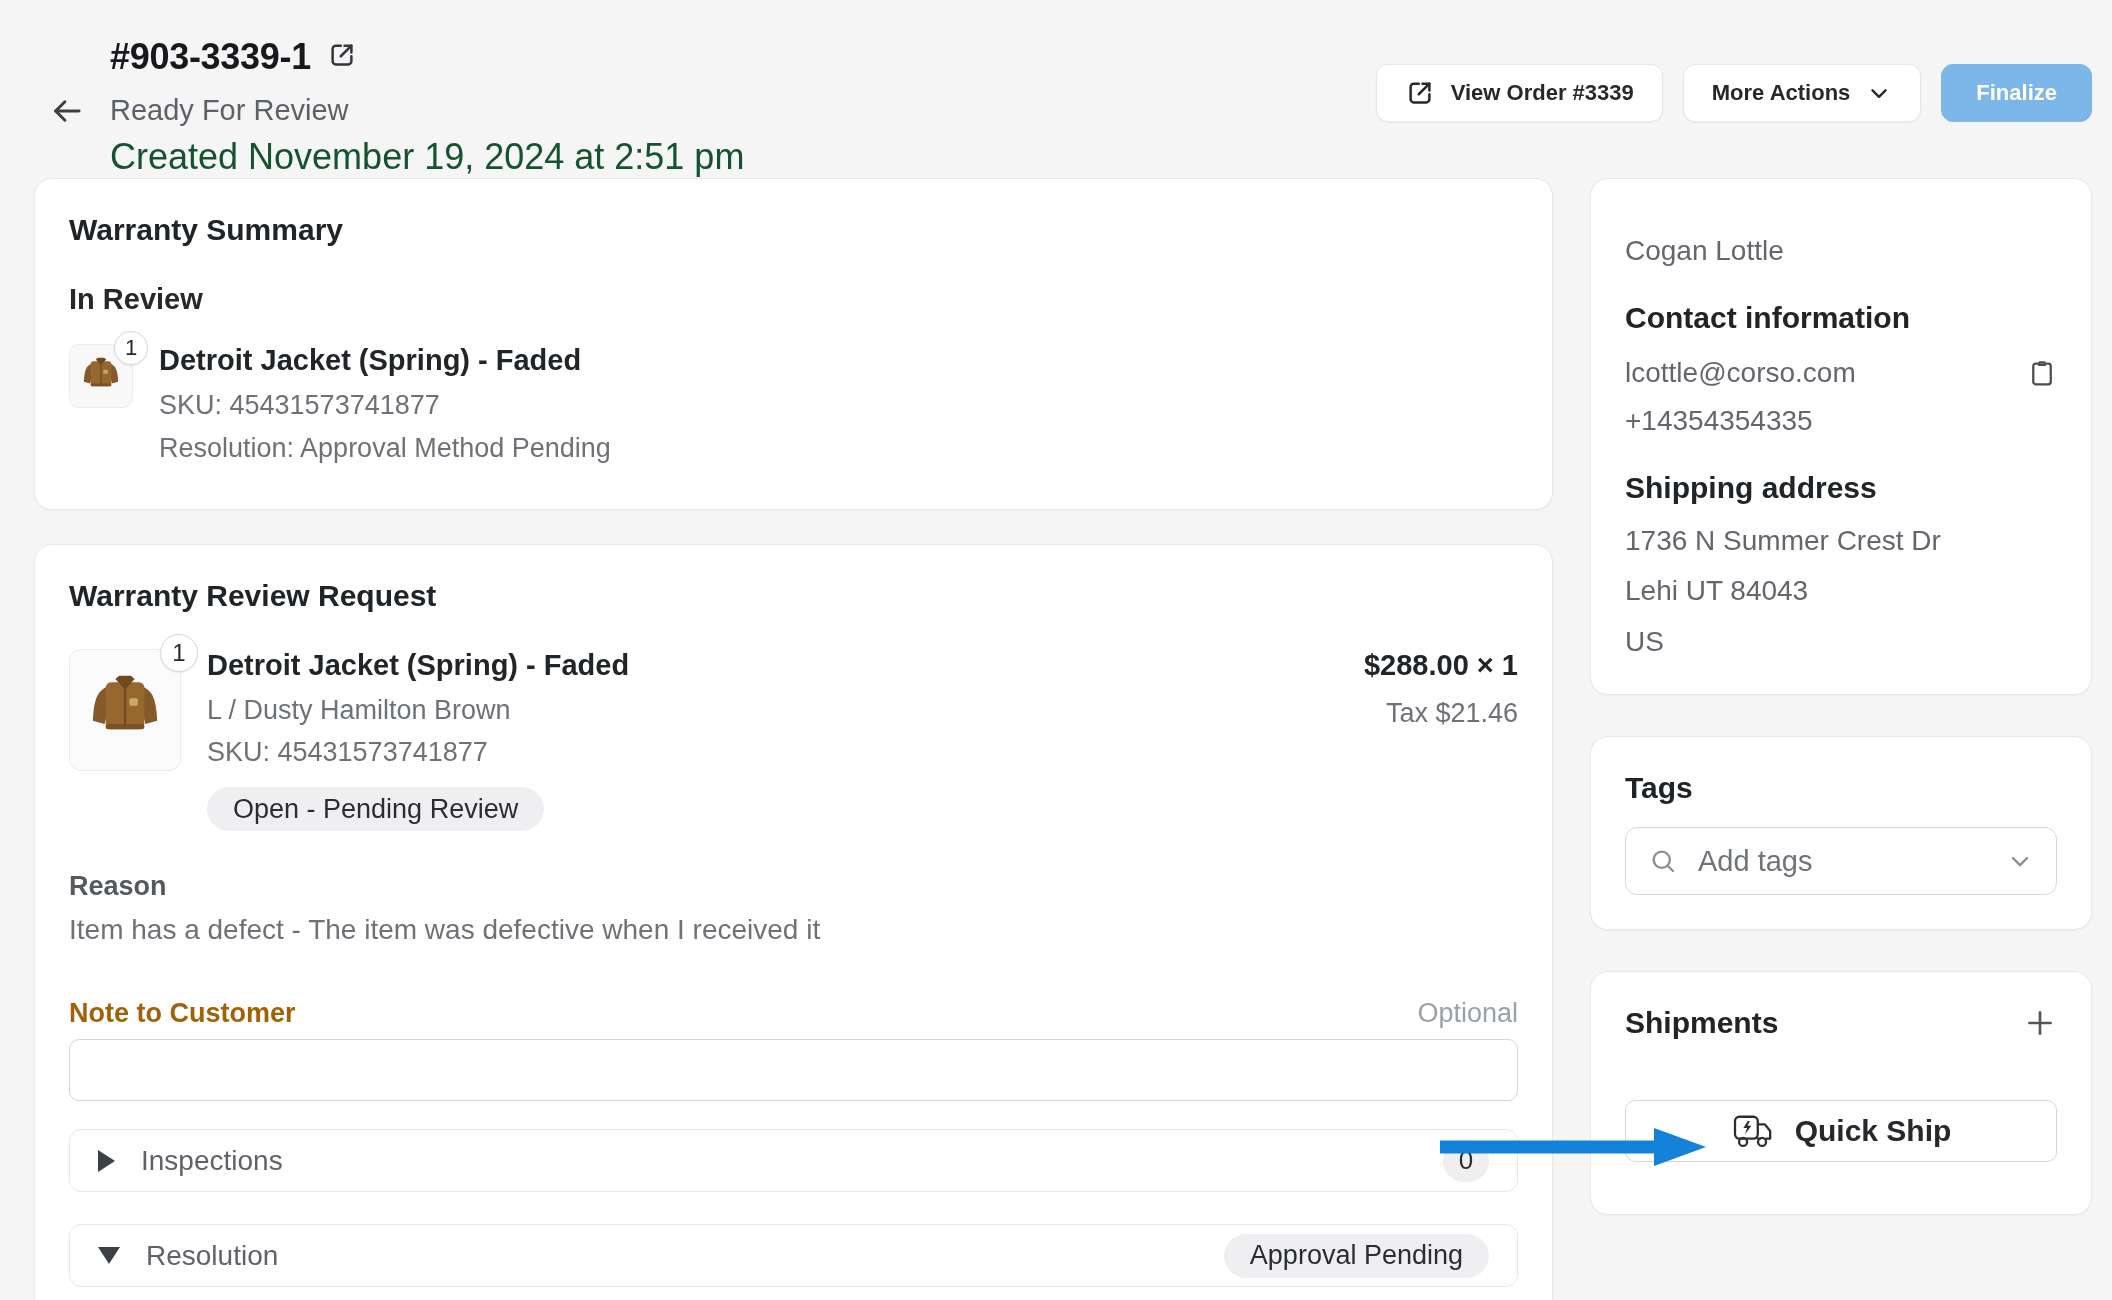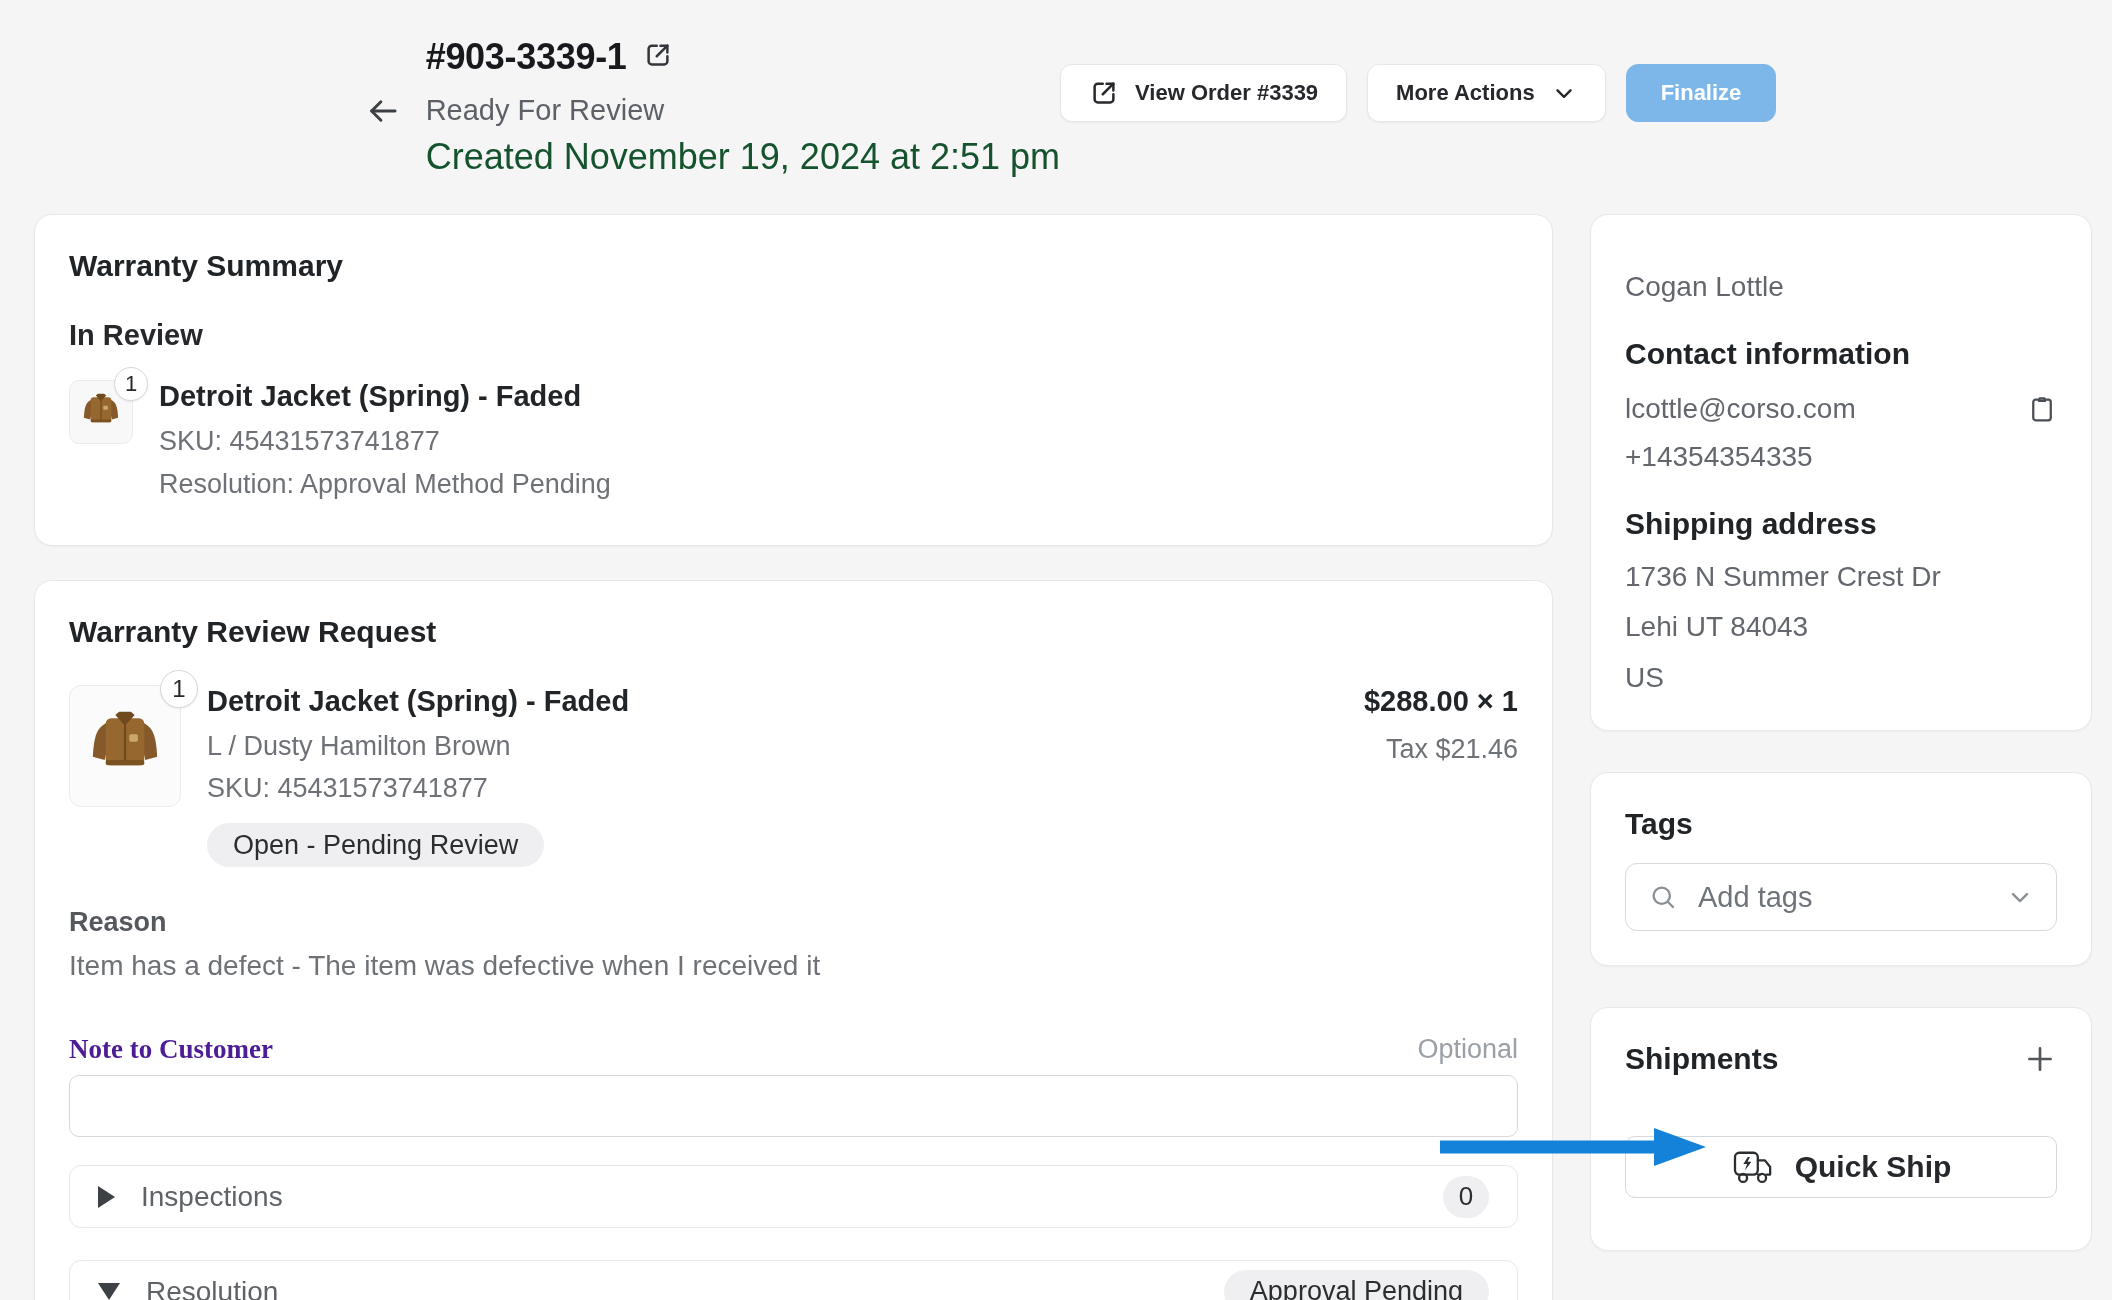--- a/index.html
+++ b/index.html
@@ -5,21 +5,21 @@
   * { box-sizing: border-box; }
   html,body { margin:0; padding:0; }
   body {
     width:2112px; height:1300px; overflow:hidden; position:relative;
     background:#f5f5f6; color:#1c1e21;
     font-family:"Liberation Sans", sans-serif;
   }
   .page { padding:36px 20px 0 34px; }
 
   
-  .topbar { display:flex; justify-content:center; align-items:flex-start; margin-bottom:36px; padding-left:16px; }
+  .topbar { display:flex; justify-content:space-between; align-items:flex-start; padding-left:16px; }
   .topbar-left { display:flex; gap:26px; }
   .icon-btn { background:none; border:none; padding:0; cursor:pointer; display:inline-flex; align-items:center; justify-content:center; color:#3c3f44; }
   .back-btn { margin-top:8px; }
   .title-row { display:flex; align-items:flex-start; gap:16px; }
   h1.page-title { font-size:36px; margin:0; color:#17191c; letter-spacing:-0.3px; }
   .title-link { margin-top:4px; color:#33363b; }
   .status-line { margin-top:16px; font-size:29px; color:#5d6167; }
   .created-line { margin-top:9px; font-size:36px; color:#14532d; }
 
   .topbar-actions { display:flex; gap:20px; margin-top:28px; }
@@ -55,21 +55,21 @@
   .price-col { margin-left:auto; text-align:right; }
   .price { font-size:29px; font-weight:700; color:#222528; margin-bottom:16px; }
   .tax { font-size:27px; color:#6e7277; }
 
   
   .reason { margin-top:40px; }
   .reason-label { font-size:27px; font-weight:700; color:#55585d; margin-bottom:12px; }
   .reason-text { font-size:28px; color:#6e7277; }
   .note { margin-top:52px; }
   .note-head { display:flex; justify-content:space-between; align-items:baseline; margin-bottom:10px; }
-  .note-label { font-size:27px; font-weight:700; color:#4c1d95;font-family:Liberation Serif, serif; }
+  .note-label { font-size:27px; font-weight:700; color:#a16207; }
   .note-optional { font-size:27px; color:#9aa0a6; }
   .note textarea { display:block; width:100%; height:62px; border:1px solid #d6d7db; border-radius:10px;
                    resize:none; font:inherit; font-size:27px; color:#3c4044; padding:12px 18px; outline:none; }
 
   
   .collapse-bar { margin-top:28px; height:63px; border:1px solid #e7e8ea; border-radius:12px; background:#fff;
                   display:flex; align-items:center; gap:26px; padding:0 28px; cursor:pointer; }
   .collapse-bar + .collapse-bar { margin-top:32px; }
   .tri-right { width:0; height:0; border-left:17px solid #3d4045; border-top:11px solid transparent; border-bottom:11px solid transparent; }
   .tri-down  { width:0; height:0; border-top:17px solid #3d4045; border-left:11px solid transparent; border-right:11px solid transparent; }

